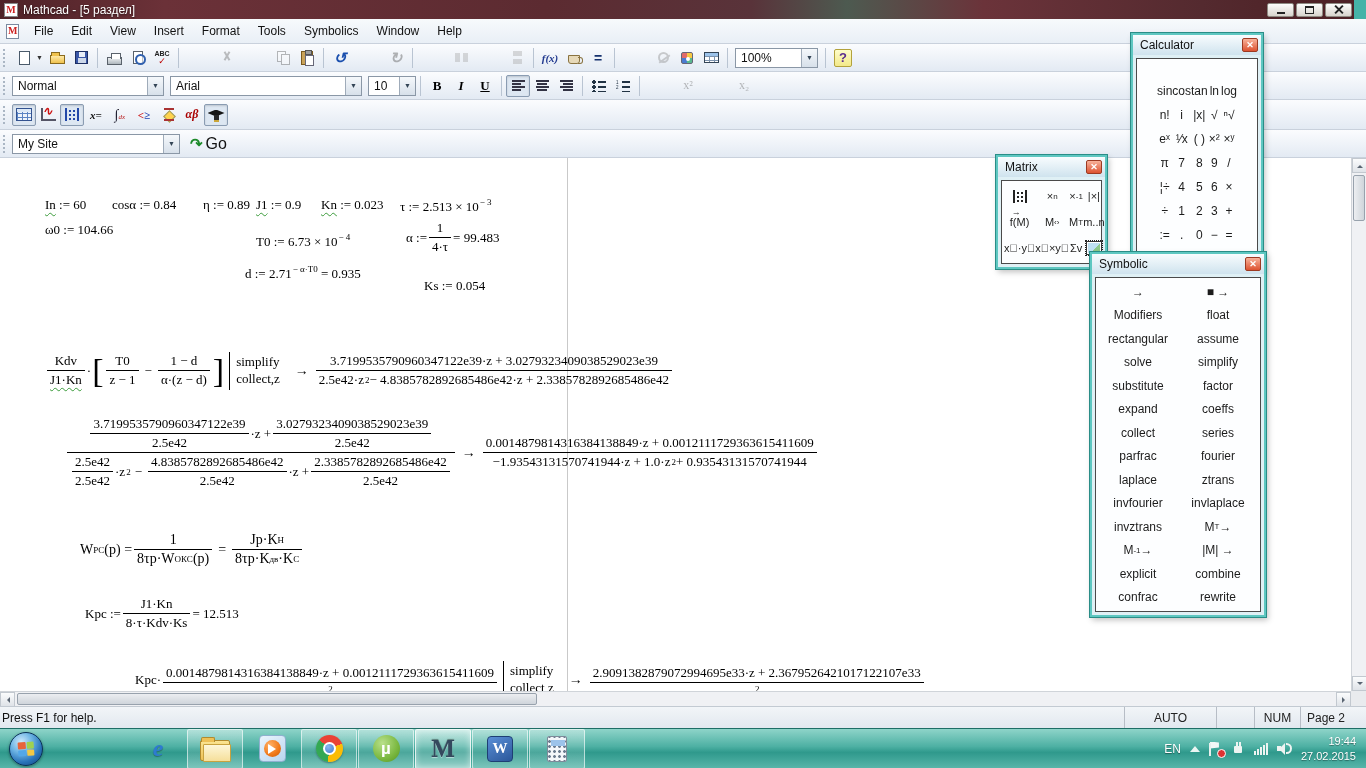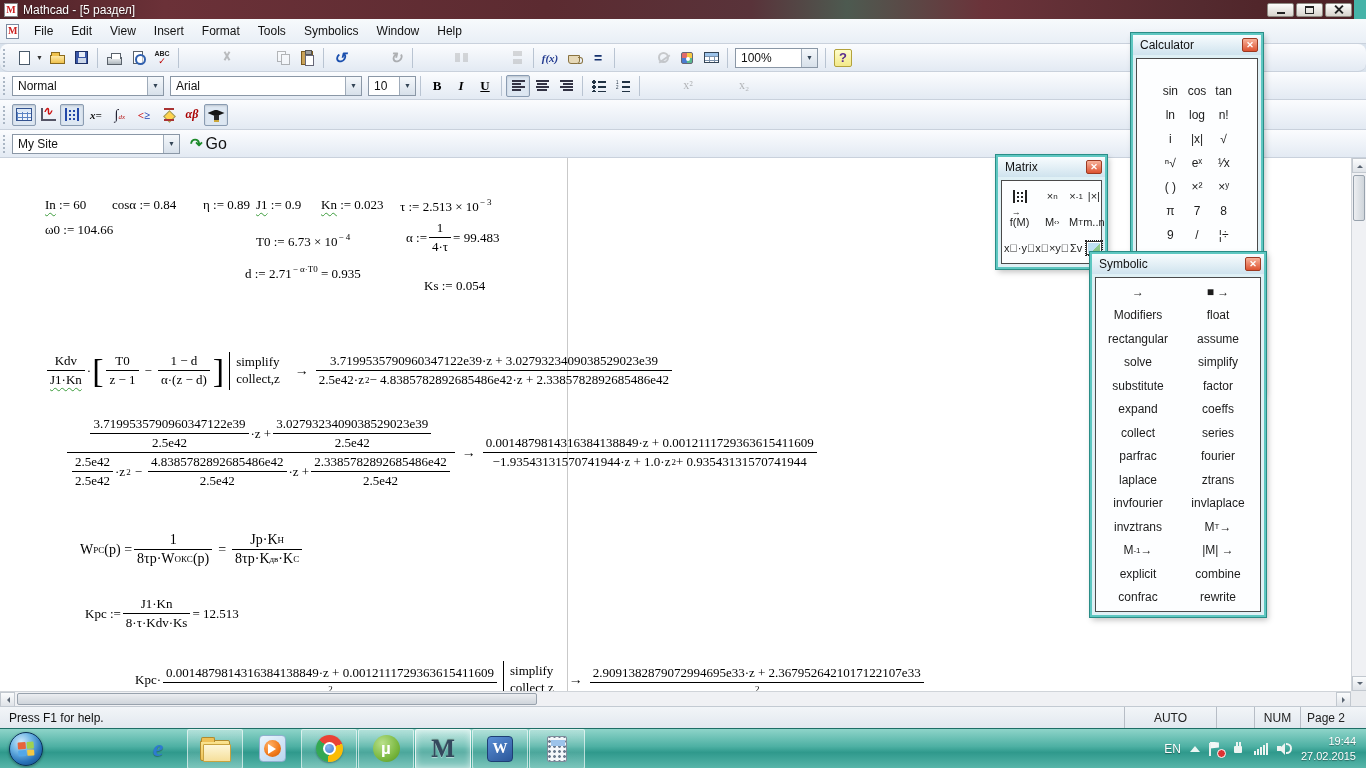--- a/index.html
+++ b/index.html
@@ -30,21 +30,21 @@
   .menubar{position:absolute;left:0;top:19px;width:1366px;height:25px;
     background:linear-gradient(#f7fafc,#e9eff6);border-bottom:1px solid #c9d1dc;
     display:flex;align-items:center;}
   .doc-icon{width:13px;height:15px;margin:0 6px 0 6px;background:#fff;border:1px solid #7a8aa0;position:relative;}
   .doc-icon::before{content:"M";position:absolute;left:1px;top:0;font:bold 10px "Liberation Serif",serif;color:#c22;}
   .menu-item{padding:3px 9px;font-size:12px;color:#111;}
 
   
   .tbrow{position:absolute;left:0;width:1366px;background:linear-gradient(#fbfcfe,#e3eaf3);
     border-bottom:1px solid #c9d1dc;display:flex;align-items:center;}
-  .tb1{top:44px;height:28px;border-radius:8px;}
+  .tb1{top:44px;height:28px;}
   .tb2{top:72px;height:28px;}
   .tb3{top:100px;height:30px;}
   .tb4{top:130px;height:28px;}
   .grip{width:5px;height:18px;margin:0 4px 0 3px;border-left:2px dotted #aab6c4;}
   .tsep{width:1px;height:20px;background:#b9c4d2;margin:0 4px;}
   .tbtn{width:24px;height:22px;border:1px solid transparent;border-radius:2px;background:transparent;
     display:flex;align-items:center;justify-content:center;padding:0;position:relative;}
   .tbtn.pressed{border:1px solid #8a9cb2;background:#dde7f2;box-shadow:inset 0 1px 2px rgba(0,0,0,.15);}
   .tbtn.dis{opacity:.4;filter:grayscale(1);margin-left:32px;}
   .dd-mini{font-size:7px;color:#333;width:9px;}
@@ -192,21 +192,21 @@
   .sa-rt{right:0;top:0;} .sa-rt i{border-left-color:#5a6572;margin-right:-2px;}
   .vthumb{position:absolute;left:1px;top:17px;width:12px;height:46px;background:linear-gradient(90deg,#eceef1,#cfd5db);
     border:1px solid #98a2ad;border-radius:2px;}
   .hthumb{position:absolute;top:1px;left:17px;width:520px;height:12px;background:linear-gradient(#eceef1,#cfd5db);
     border:1px solid #98a2ad;border-radius:2px;}
   .scorner{position:absolute;right:0;top:691px;width:15px;height:15px;background:#e9ebee;}
 
   
   .statusbar{position:absolute;left:0;top:706px;width:1366px;height:22px;background:linear-gradient(#f2f5f8,#e2e8ef);
     border-top:1px solid #c3cad2;display:flex;align-items:center;font-size:12px;color:#111;}
-  .sb-help{padding-left:9px;flex:1;}
+  .sb-help{padding-left:2px;flex:1;}
   .sb-seg{border-left:1px solid #b7bdc6;height:100%;display:flex;align-items:center;justify-content:center;color:#222;}
   .sb-auto{width:92px;} .sb-blank{width:38px;} .sb-num{width:46px;} .sb-page{width:66px;justify-content:flex-start;padding-left:6px;}
 
   
   .taskbar{position:absolute;left:0;top:728px;width:1366px;height:40px;
     background:linear-gradient(#8ed4c9,#4db0a3 45%,#2f998c 60%,#57b5a9);border-top:1px solid #1e6e66;
     display:flex;align-items:center;}
   .start-orb{width:52px;height:40px;display:flex;align-items:center;justify-content:center;}
   .orb{width:34px;height:34px;border-radius:50%;background:radial-gradient(circle at 35% 28%,#cfeafc,#6db4e4 35%,#2a74ba 65%,#0d3f77);
     border:1px solid #0a3158;display:flex;align-items:center;justify-content:center;box-shadow:0 1px 3px rgba(0,0,0,.4);}
@@ -272,21 +272,21 @@
   .pal-title{height:20px;background:linear-gradient(#f8fcfe,#cfe3ee);display:flex;align-items:center;
     padding:0 3px 0 7px;font-size:12px;color:#111;}
   .pal-close{margin-left:auto;width:16px;height:14px;border-radius:2px;border:1px solid #9c3a22;
     background:linear-gradient(#f8b29a,#dd5230);display:flex;align-items:center;justify-content:center;
     color:#fff;font:bold 9px "Liberation Sans",sans-serif;}
   .pal-close::before{content:"✕";}
   .pal-body{margin:3px;background:#fdfeff;border:1px solid #4a4a4a;}
   .pkey{background:transparent;border:none;display:flex;align-items:center;justify-content:center;
     font-family:"Liberation Sans",sans-serif;color:#1c1c1c;padding:0;}
   .pal-calculator{left:1131px;top:33px;width:132px;}
-  .calc-grid{display:grid;grid-template-columns:repeat(3,1fr);grid-auto-rows:24px;padding:20px;}
+  .calc-grid{display:grid;grid-template-columns:repeat(5,1fr);grid-auto-rows:24px;padding:20px;}
   .calc-grid .pkey{font-size:12px;}
   .pal-matrix{left:996px;top:155px;width:111px;}
   .mat-grid{display:grid;grid-template-columns:repeat(4,1fr);grid-auto-rows:26px;padding:2px;}
   .mat-grid .pkey{font-size:11px;}
   .mi-grid{width:14px;height:13px;border-left:2px solid #222;border-right:2px solid #222;
     background:radial-gradient(circle,#222 1px,transparent 1.2px) 1px 1px/4px 4px;}
   .overarrow{position:relative;}
   .overarrow::before{content:"→";position:absolute;left:2px;top:-9px;font-size:9px;}
   .mi-pic{width:16px;height:14px;border:1px solid #333;background:linear-gradient(135deg,#bfe0f2 0 55%,#8fc98a 55%);
     box-shadow:inset 0 0 0 1px #fff;outline:1px dotted #222;}

